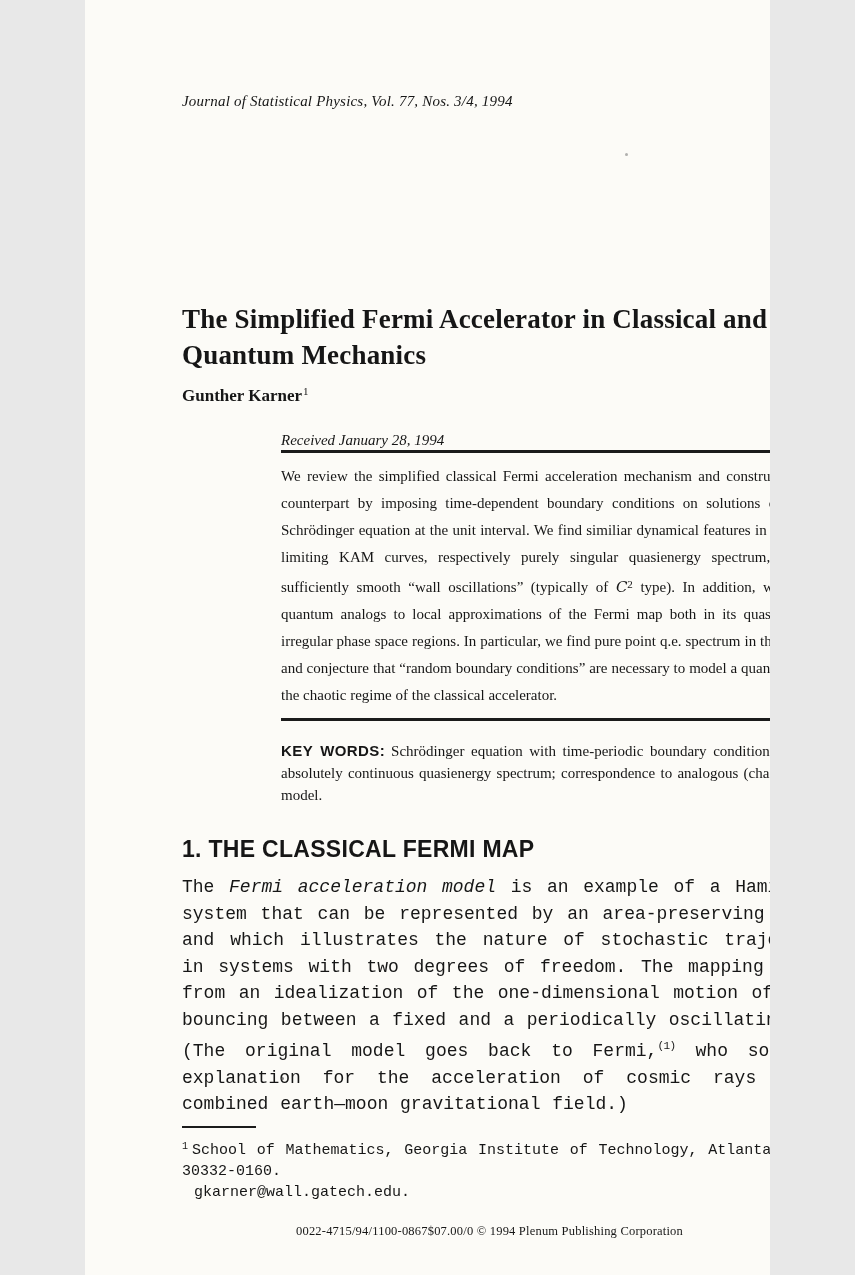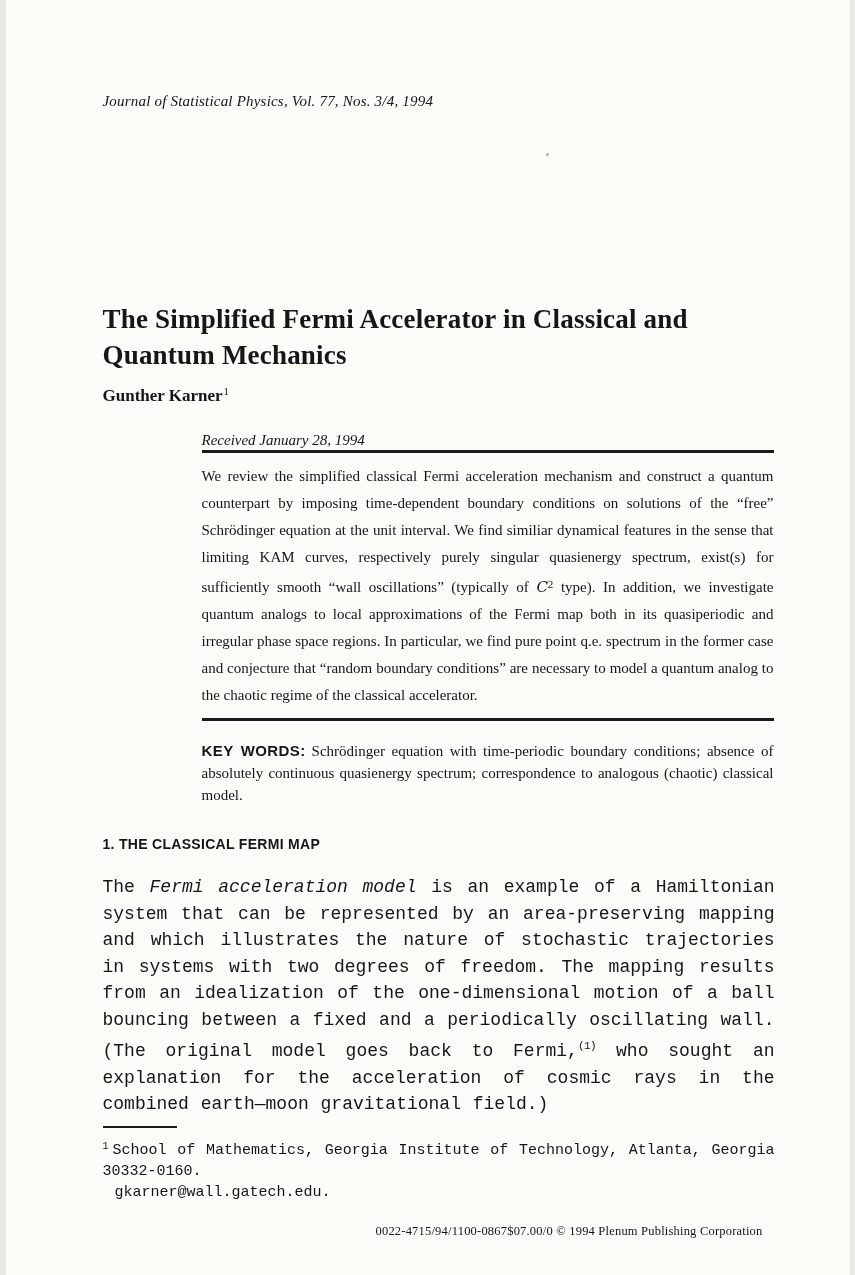--- a/index.html
+++ b/index.html
@@ -2,21 +2,21 @@
 <html><head>
 <meta charset="utf-8">
 <style>
   html, body {
     margin: 0;
     padding: 0;
     background: #e8e8e8;
   }
   .page {
     position: relative;
-    width: 844px;
+    width: 685px;
     height: 1275px;
     margin: 0 auto;
     background: #fcfbf7;
     color: #161616;
     font-family: "Liberation Serif", "DejaVu Serif", serif;
     overflow: hidden;
   }
   .journal-line {
     position: absolute;
     left: 97px;
@@ -99,21 +99,21 @@
     font-weight: bold;
     letter-spacing: 0.4px;
     padding-right: 6px;
   }
   .section-heading {
     position: absolute;
     left: 97px;
     top: 836px;
     margin: 0;
     font-family: "Liberation Sans", "DejaVu Sans", sans-serif;
-    font-size: 14px;
+    font-size: 23px;
     font-weight: bold;
     letter-spacing: 0.3px;
     white-space: nowrap;
   }
   .body-par {
     position: absolute;
     left: 97px;
     top: 874px;
     width: 672px;
     margin: 0;

